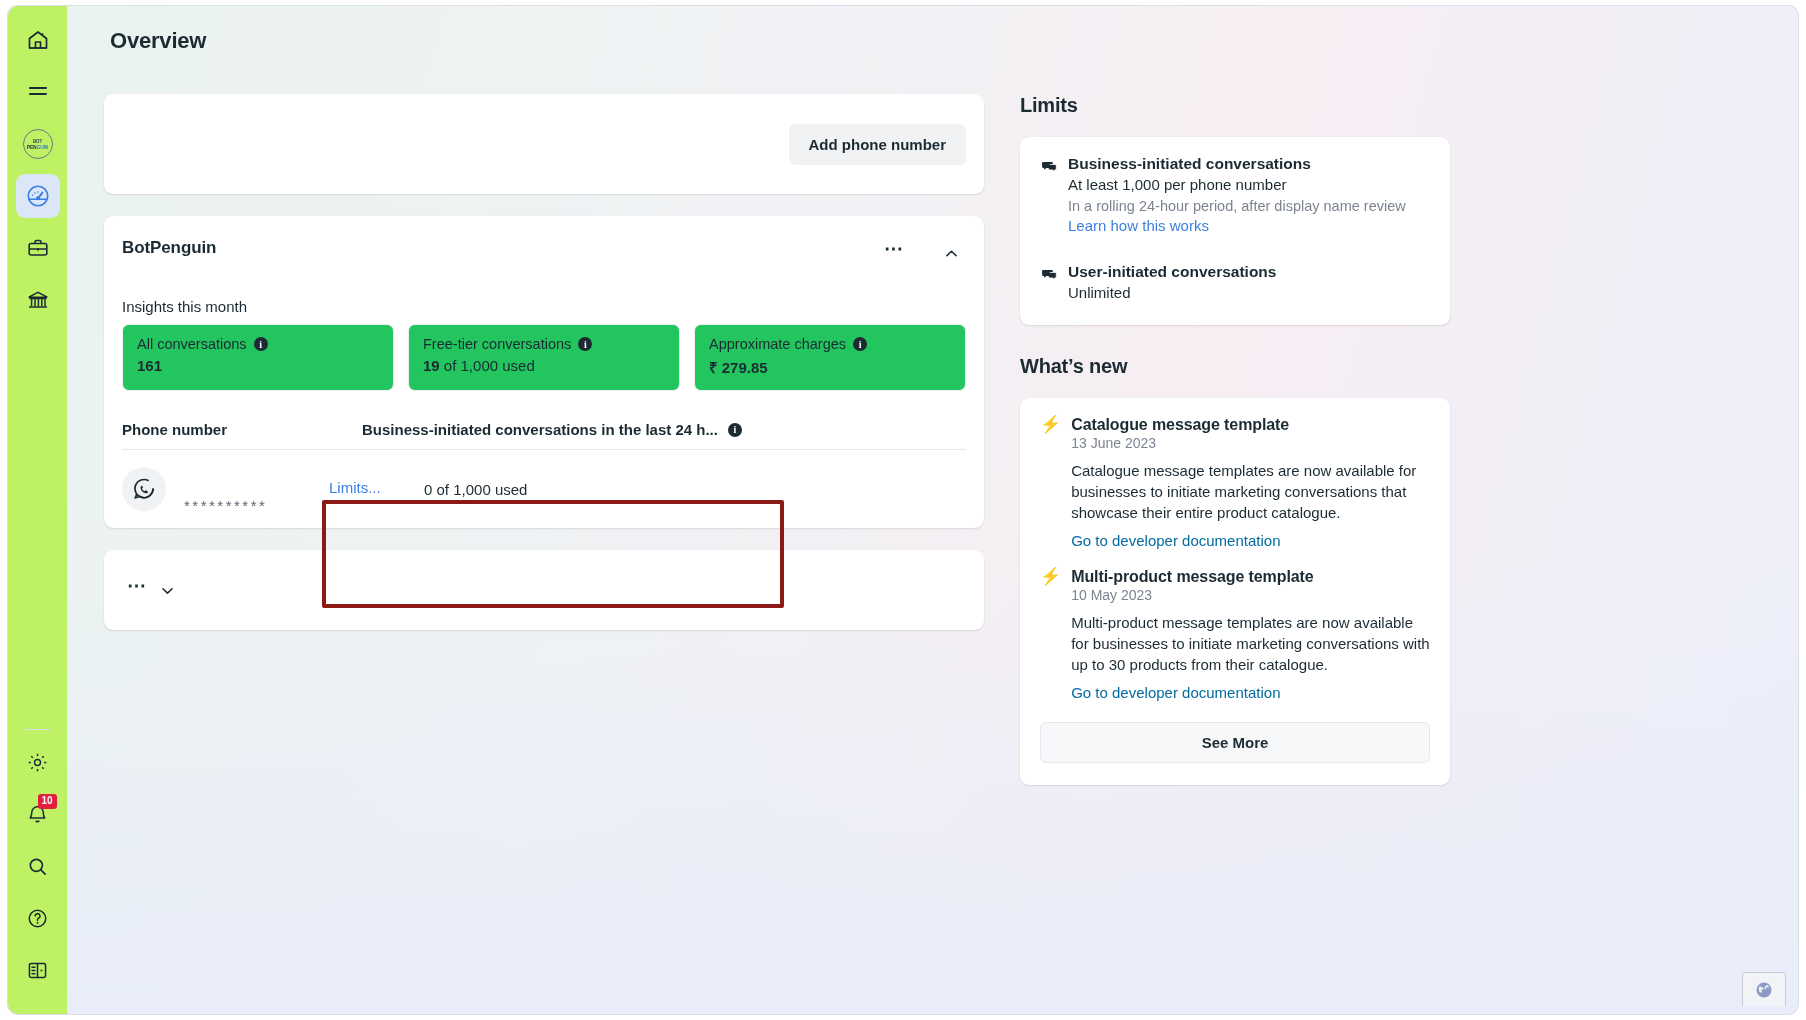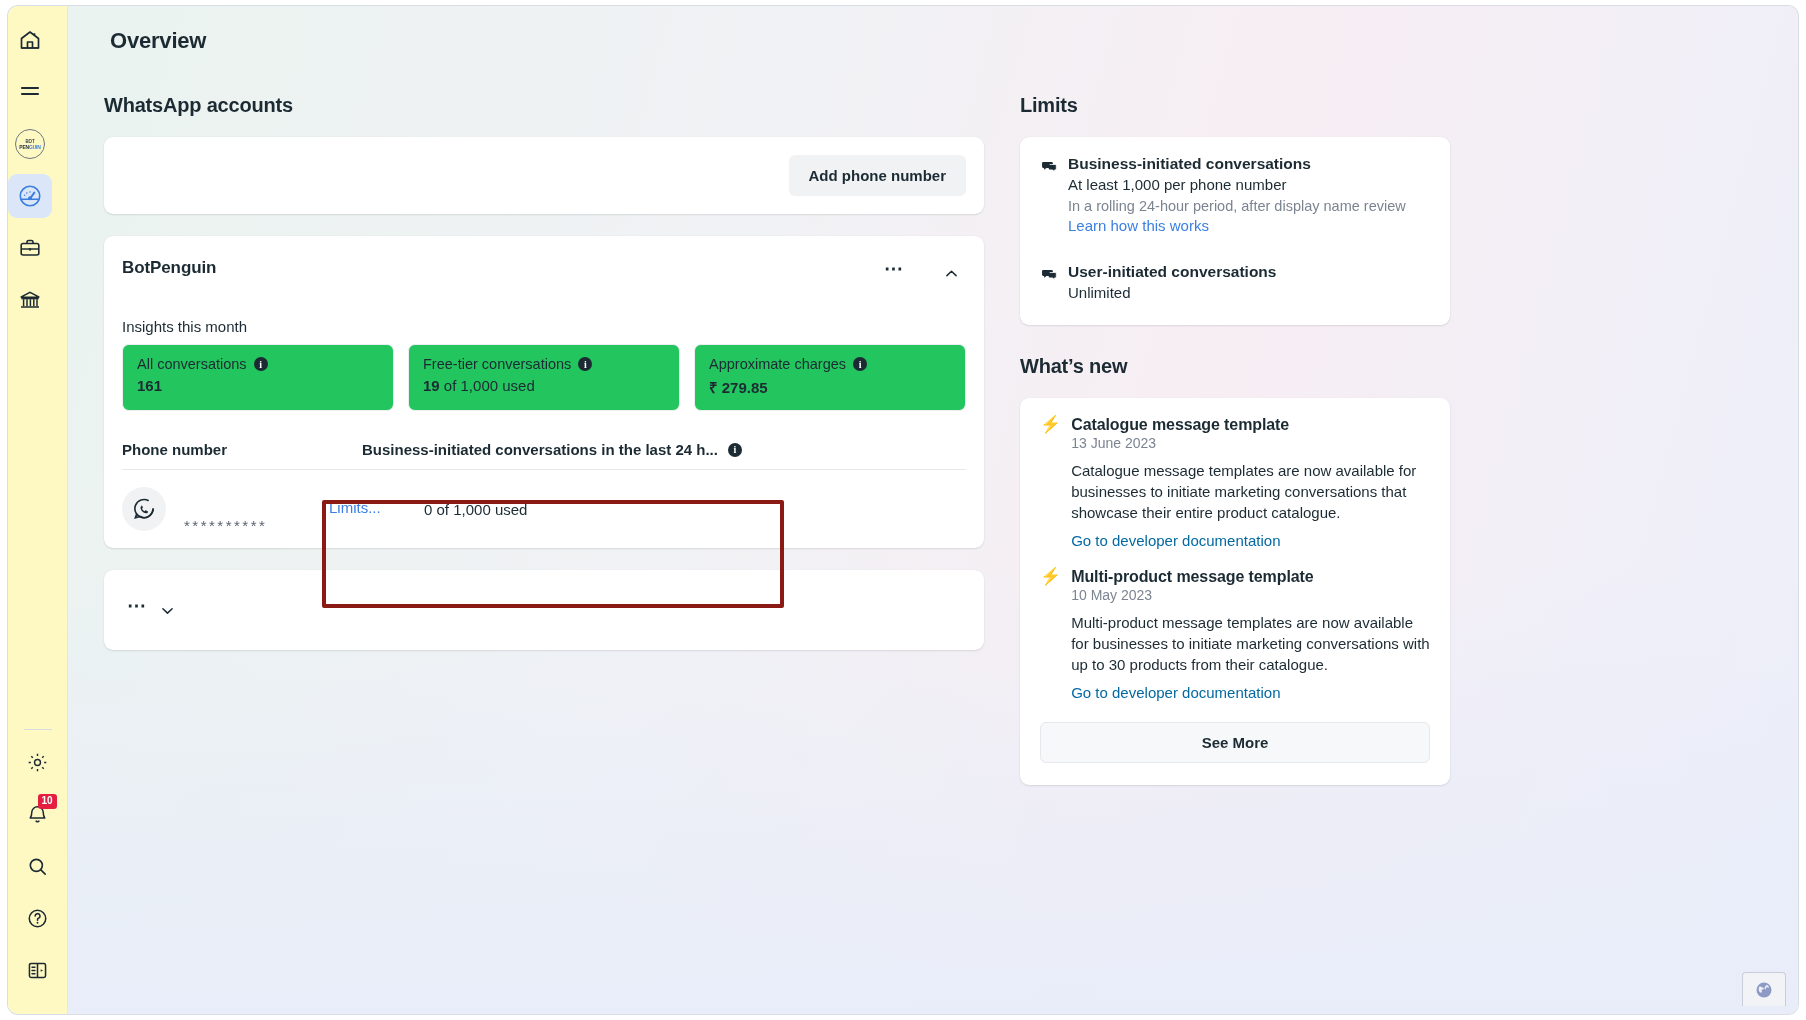--- a/index.html
+++ b/index.html
@@ -21,24 +21,25 @@
     border-radius: 10px;
     overflow: hidden;
     display: flex;
     box-shadow: 0 0 0 1px #d9dde6;
     background: #fff;
   }
 
   
   #rail {
     width: 60px;
-    background: #fef9c3;
+    background: #bef264;
     border-right: 1px solid #e3e6eb;
     display: flex;
     flex-direction: column;
+    align-items: center;
     padding-top: 12px;
     flex: 0 0 60px;
     position: relative;
   }
   .rail-btn {
     width: 44px; height: 44px;
     margin-bottom: 8px;
     border-radius: 9px;
     display: flex; align-items: center; justify-content: center;
     color: #1c2b33;
@@ -118,21 +119,21 @@
   }
 
   .card {
     background: #fff;
     border-radius: 9px;
     box-shadow: 0 1px 2px rgba(0,0,0,.10), 0 0 1px rgba(0,0,0,.08);
   }
 
   
   #add-card {
-    height: 77px;
+    height: 100px;
     display: flex;
     align-items: center;
     justify-content: flex-end;
     padding-right: 18px;
     margin-bottom: 22px;
   }
   .btn-secondary {
     background: #f1f2f4;
     border: none;
     border-radius: 6px;
@@ -387,21 +388,20 @@
 
   <div id="canvas">
     <div id="content">
 
       <div id="page-title">Overview</div>
 
       <div id="cols">
 
         <div id="col-main">
 
-          <div class="section-title">WhatsApp accounts</div>
 
           <div class="card" id="add-card">
             <button class="btn-secondary">Add phone number</button>
           </div>
 
           <div class="card acct-card">
             <div class="acct-head">
               <div class="acct-name">BotPenguin</div>
               <div class="icon-btn">
                   <span class="dots">⋯</span>

